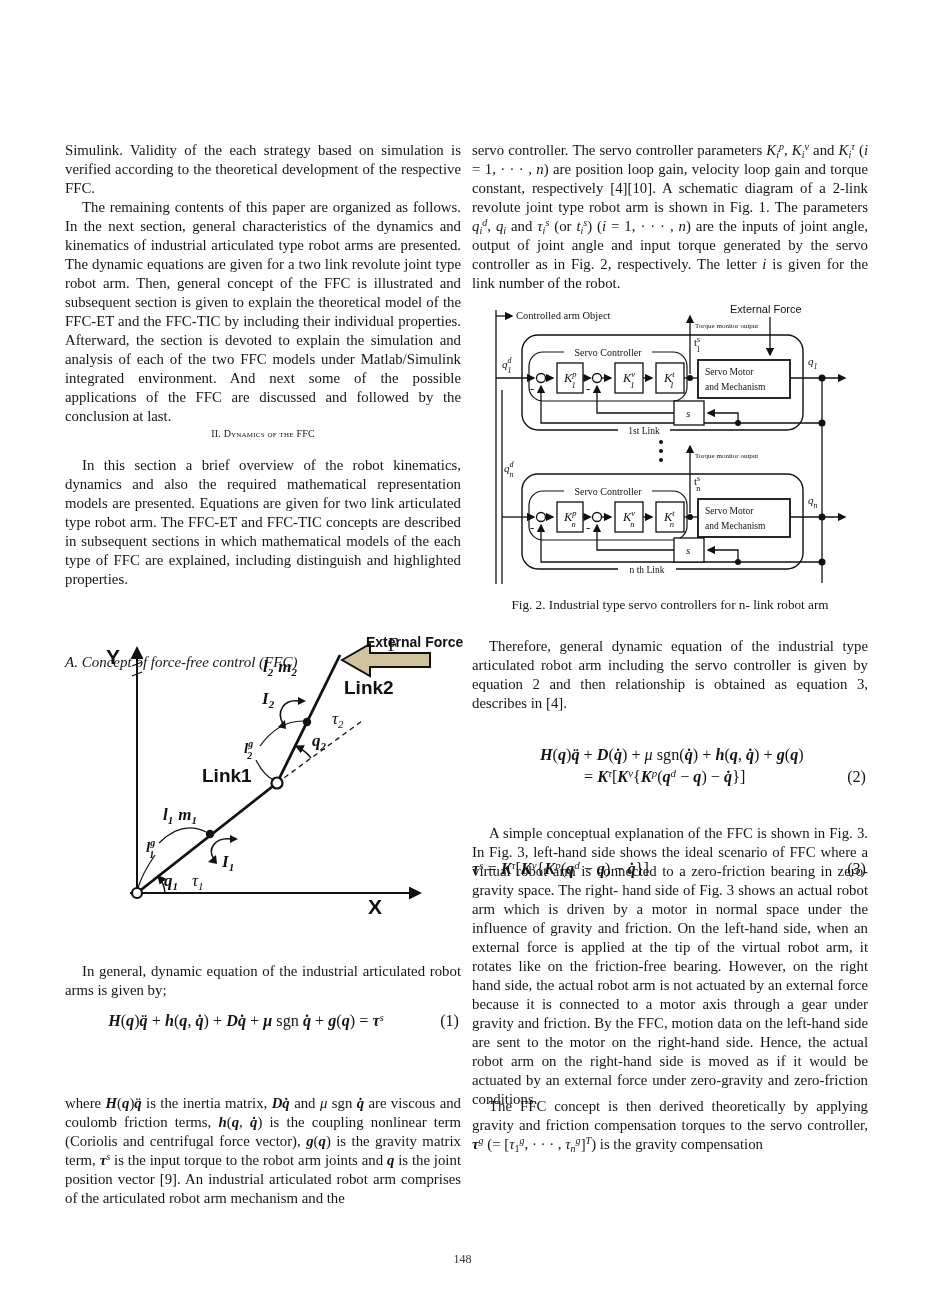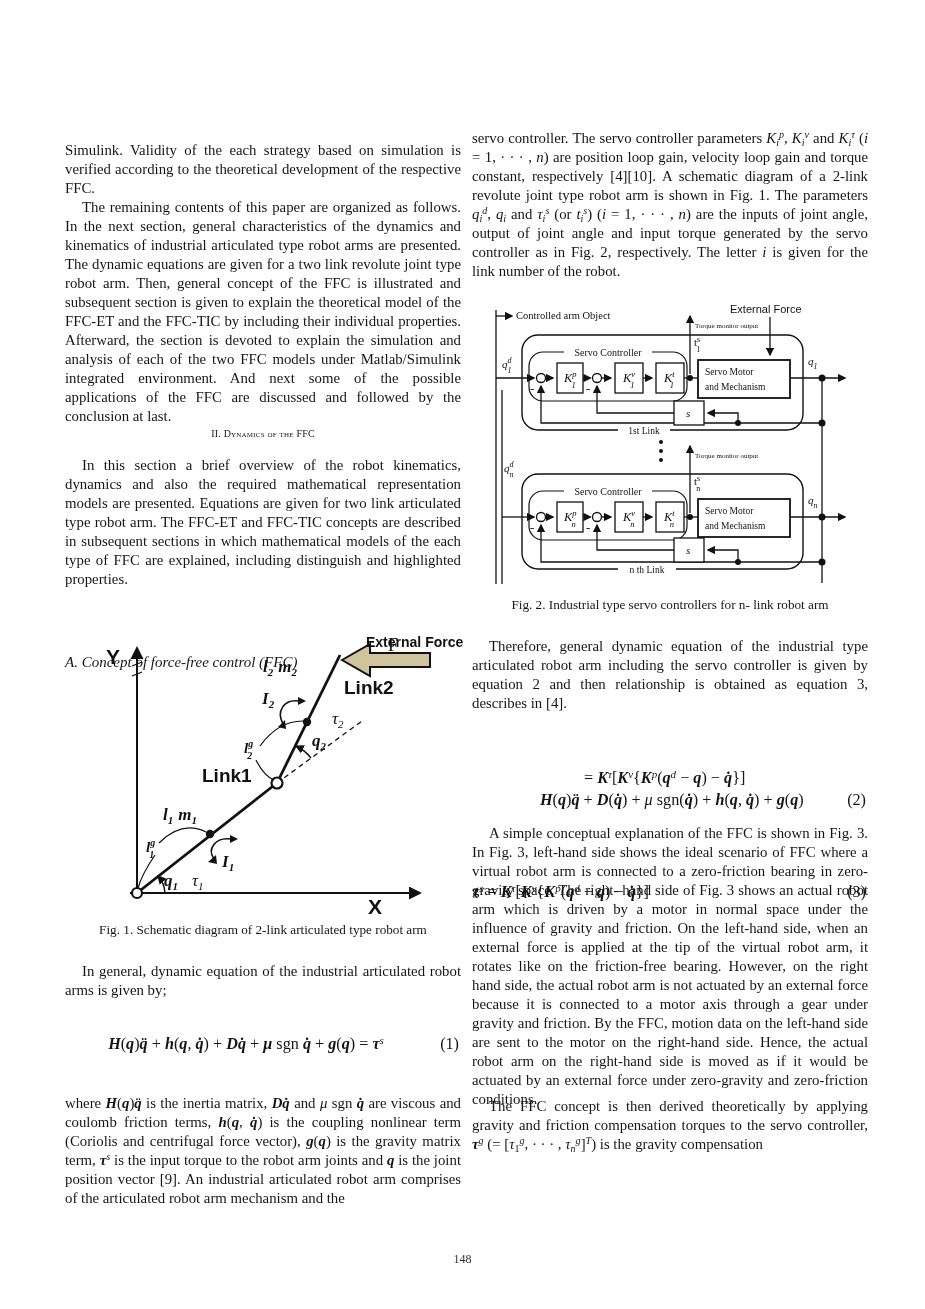--- a/index.html
+++ b/index.html
@@ -114,38 +114,35 @@
 
     <text class="bi" x="60" y="216" font-size="15"><tspan>l</tspan><tspan font-size="10" dy="-6">g</tspan><tspan font-size="10" dx="-6" dy="12">1</tspan></text>
     <text class="bi" x="158" y="117" font-size="15"><tspan>l</tspan><tspan font-size="10" dy="-6">g</tspan><tspan font-size="10" dx="-6" dy="12">2</tspan></text>
 
     <text class="bi" x="78" y="250" font-size="17"><tspan>q</tspan><tspan font-size="11" dy="4">1</tspan></text>
     <text class="it" x="106" y="250" font-size="17"><tspan>τ</tspan><tspan font-size="11" dy="4">1</tspan></text>
     <text class="bi" x="226" y="110" font-size="17"><tspan>q</tspan><tspan font-size="11" dy="4">2</tspan></text>
     <text class="it" x="246" y="88" font-size="17"><tspan>τ</tspan><tspan font-size="11" dy="4">2</tspan></text>
   </svg>
 
-  <div class="blk caption" style="left:65px;top:922px;">
-    <span>Fig. 1.   Schematic diagram of 2-link articulated type robot arm</span>
-  </div>
 
   <div class="blk col" style="left:65px;top:962px;">
     <p class="indent">In general, dynamic equation of the industrial articulated robot arms is given by;</p>
   </div>
 
   <div class="blk eq" style="left:65px;top:1010px;">
-    <div class="eq-line" style="text-align:center;padding-right:34px;margin-top:23px;"><b><i>H</i></b>(<b><i>q</i></b>)<b><i>q̈</i></b> + <b><i>h</i></b>(<b><i>q</i></b>, <b><i>q̇</i></b>) + <b><i>Dq̇</i></b> + <b><i>μ</i></b> sgn <b><i>q̇</i></b> + <b><i>g</i></b>(<b><i>q</i></b>) = <b><i>τ</i></b><sup><i>s</i></sup></div>
+    <div class="eq-line" style="text-align:center;padding-right:34px;"><b><i>H</i></b>(<b><i>q</i></b>)<b><i>q̈</i></b> + <b><i>h</i></b>(<b><i>q</i></b>, <b><i>q̇</i></b>) + <b><i>Dq̇</i></b> + <b><i>μ</i></b> sgn <b><i>q̇</i></b> + <b><i>g</i></b>(<b><i>q</i></b>) = <b><i>τ</i></b><sup><i>s</i></sup></div>
     <div class="eq-label" style="top:0;">(1)</div>
   </div>
 
   <div class="blk col" style="left:65px;top:1046px;margin-top:48px;">
     <p>where <b><i>H</i></b>(<b><i>q</i></b>)<b><i>q̈</i></b> is the inertia matrix, <b><i>Dq̇</i></b> and <i>μ</i> sgn <b><i>q̇</i></b> are viscous and coulomb friction terms, <b><i>h</i></b>(<b><i>q</i></b>, <b><i>q̇</i></b>) is the coupling nonlinear term (Coriolis and centrifugal force vector), <b><i>g</i></b>(<b><i>q</i></b>) is the gravity matrix term, <b><i>τ</i></b><sup><i>s</i></sup> is the input torque to the robot arm joints and <b><i>q</i></b> is the joint position vector [9]. An industrial articulated robot arm comprises of the articulated robot arm mechanism and the</p>
   </div>
 
-  <div class="blk col" style="left:472px;top:129px;">
+  <div class="blk col" style="left:472px;top:141px;">
     <p>servo controller. The servo controller parameters <i>K<sub>i</sub><sup>p</sup></i>, <i>K<sub>i</sub><sup>v</sup></i> and <i>K<sub>i</sub><sup>τ</sup></i> (<i>i</i> = 1, · · · , <i>n</i>) are position loop gain, velocity loop gain and torque constant, respectively [4][10]. A schematic diagram of a 2-link revolute joint type robot arm is shown in Fig. 1. The parameters <i>q<sub>i</sub><sup>d</sup></i>, <i>q<sub>i</sub></i> and <i>τ<sub>i</sub><sup>s</sup></i> (or <i>t<sub>i</sub><sup>s</sup></i>) (<i>i</i> = 1, · · · , <i>n</i>) are the inputs of joint angle, output of joint angle and input torque generated by the servo controller as in Fig. 2, respectively. The letter <i>i</i> is given for the link number of the robot.</p>
   </div>
 
   <svg class="blk" style="left:480px;top:302px;" width="392" height="290" viewBox="0 0 392 290">
     <defs>
       <marker id="ar2" viewBox="0 0 10 10" refX="8.5" refY="5" markerWidth="6.5" markerHeight="6.5" orient="auto-start-reverse">
         <path d="M0,0 L10,5 L0,10 z" fill="#111"></path>
       </marker>
     </defs>
 
@@ -277,22 +274,22 @@
 
   <div class="blk caption" style="left:472px;top:597px;">
     <span>Fig. 2.   Industrial type servo controllers for n- link robot arm</span>
   </div>
 
   <div class="blk col" style="left:472px;top:637px;">
     <p class="indent">Therefore, general dynamic equation of the industrial type articulated robot arm including the servo controller is given by equation 2 and then relationship is obtained as equation 3, describes in [4].</p>
   </div>
 
   <div class="blk eq" style="left:472px;top:722px;">
+    <div class="eq-line" style="margin-left:68px;"><b><i>H</i></b>(<b><i>q</i></b>)<b><i>q̈</i></b> + <b><i>D</i></b>(<b><i>q̇</i></b>) + <i>μ</i> sgn(<b><i>q̇</i></b>) + <b><i>h</i></b>(<b><i>q</i></b>, <b><i>q̇</i></b>) + <b><i>g</i></b>(<b><i>q</i></b>)</div>
     <div class="eq-line" style="margin-left:112px;">= <b><i>K</i></b><sup><i>τ</i></sup>[<b><i>K</i></b><sup><i>v</i></sup>{<b><i>K</i></b><sup><i>p</i></sup>(<b><i>q</i></b><sup><i>d</i></sup> − <b><i>q</i></b>) − <b><i>q̇</i></b>}]</div>
-    <div class="eq-line" style="margin-left:68px;"><b><i>H</i></b>(<b><i>q</i></b>)<b><i>q̈</i></b> + <b><i>D</i></b>(<b><i>q̇</i></b>) + <i>μ</i> sgn(<b><i>q̇</i></b>) + <b><i>h</i></b>(<b><i>q</i></b>, <b><i>q̇</i></b>) + <b><i>g</i></b>(<b><i>q</i></b>)</div>
     <div class="eq-label" style="bottom:0;">(2)</div>
   </div>
 
   <div class="blk eq" style="left:472px;top:792px;">
     <div class="eq-line" style="padding-right:34px;"><b><i>τ</i></b><sup><i>s</i></sup> = <b><i>K</i></b><sup><i>τ</i></sup>[<b><i>K</i></b><sup><i>v</i></sup>{<b><i>K</i></b><sup><i>p</i></sup>(<b><i>q</i></b><sup><i>d</i></sup> − <b><i>q</i></b>) − <b><i>q̇</i></b>}]</div>
     <div class="eq-label" style="top:0;">(3)</div>
   </div>
 
   <div class="blk col" style="left:472px;top:824px;">
     <p class="indent">A simple conceptual explanation of the FFC is shown in Fig. 3. In Fig. 3, left-hand side shows the ideal scenario of FFC where a virtual robot arm is connected to a zero-friction bearing in zero-gravity space. The right- hand side of Fig. 3 shows an actual robot arm which is driven by a motor in normal space under the influence of gravity and friction. On the left-hand side, when an external force is applied at the tip of the virtual robot arm, it rotates like on the friction-free bearing. However, on the right hand side, the actual robot arm is not actuated by an external force because it is connected to a motor axis through a gear under gravity and friction. By the FFC, motion data on the left-hand side are sent to the motor on the right-hand side. Hence, the actual robot arm on the right-hand side is moved as if it would be actuated by an external force under zero-gravity and zero-friction conditions.</p>

